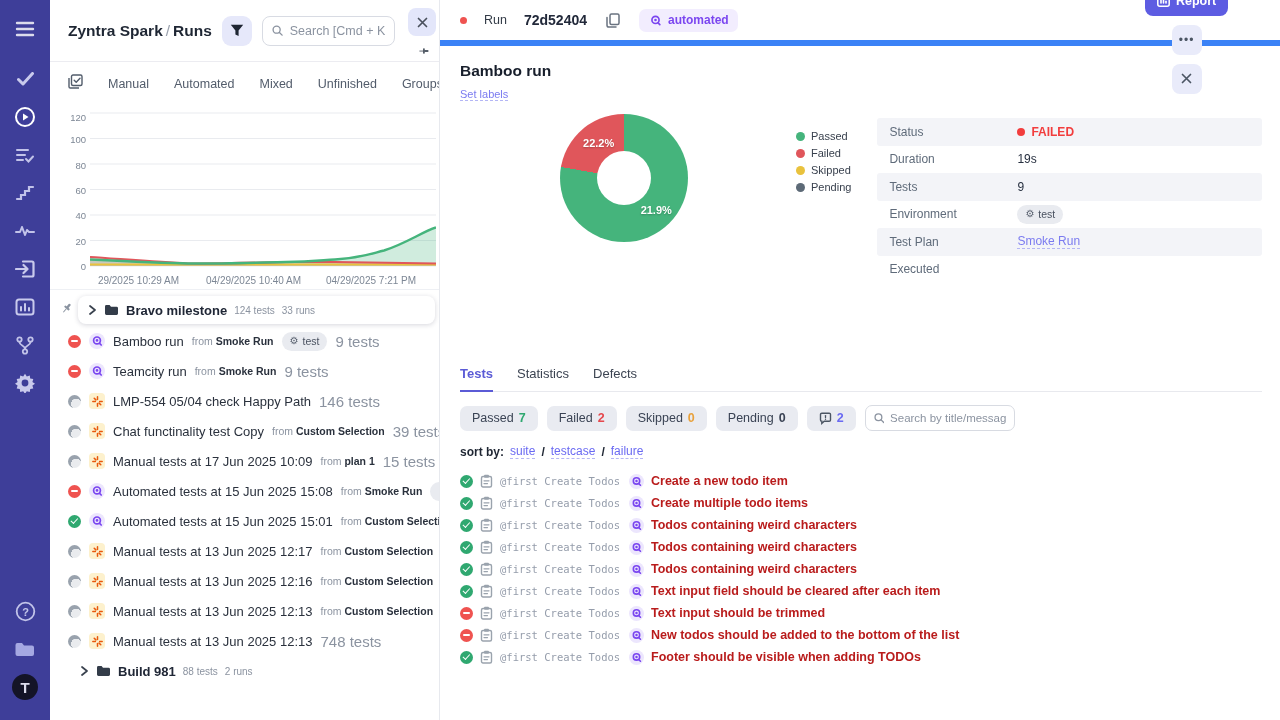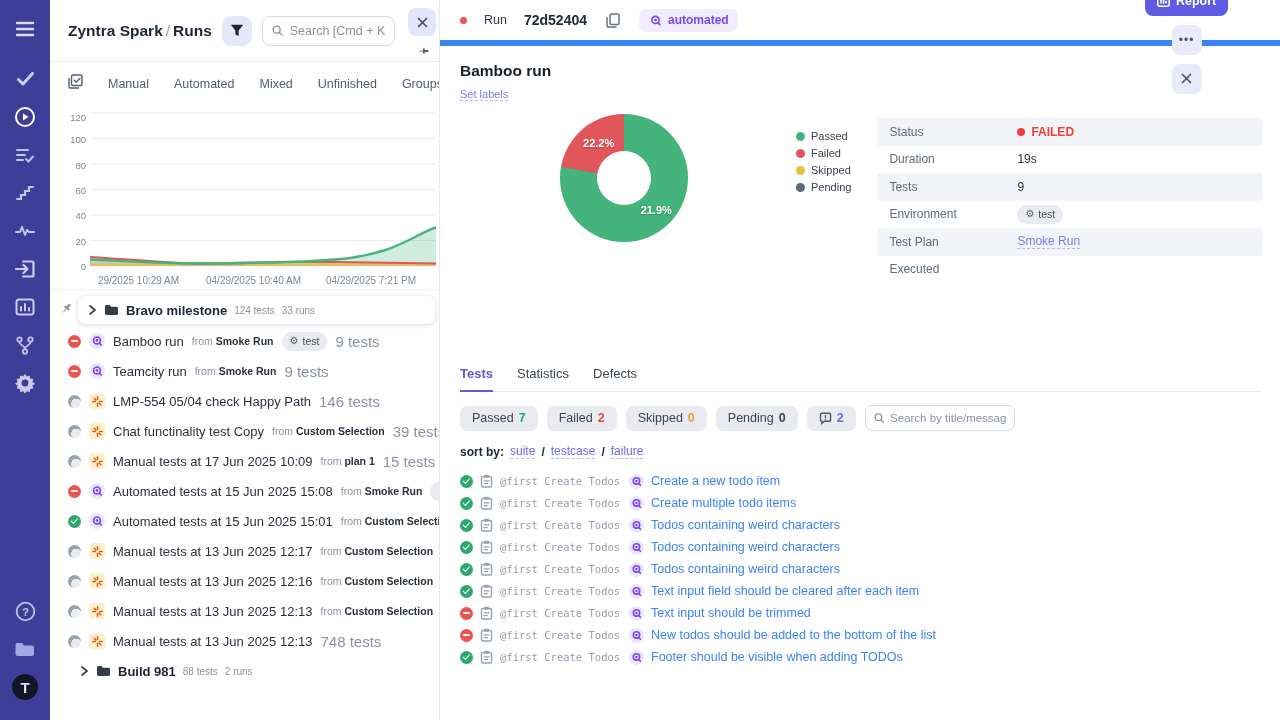--- a/index.html
+++ b/index.html
@@ -122,21 +122,21 @@
   .search-sm input::placeholder { color:#8b93a0; }
 
   .sort-row { display:flex; align-items:center; margin-top:13px; font-size:12px; }
   .sort-label { font-weight:700; color:#1f2633; margin-right:6px; }
   .sort-opt { color:#6a6af2; border-bottom:1px dashed #b4b6f5; cursor:pointer; }
   .sort-sep { color:#1f2633; font-weight:700; margin:0 6px; }
 
   .tests-list { margin-top:11px; }
   .test-row { display:flex; align-items:center; gap:7px; height:22px; white-space:nowrap; overflow:hidden; cursor:pointer; }
   .suite-path { width:122px; flex:none; font-family:"DejaVu Sans Mono", monospace; font-size:10.5px; color:#959dab; overflow:hidden; }
-  .test-title { font-size:12.5px; color:#3b82f6; font-weight:400; }
+  .test-title { font-size:12.5px; color:#b91c1c; font-weight:700; }
   .mini-auto { width:15px; height:15px; flex:none; }
 </style>
 </head>
 <body>
 
 <div class="app">
 
   <nav class="sidebar">
     <div class="sb-btn">
       <svg width="20" height="16" viewBox="0 0 20 16">

